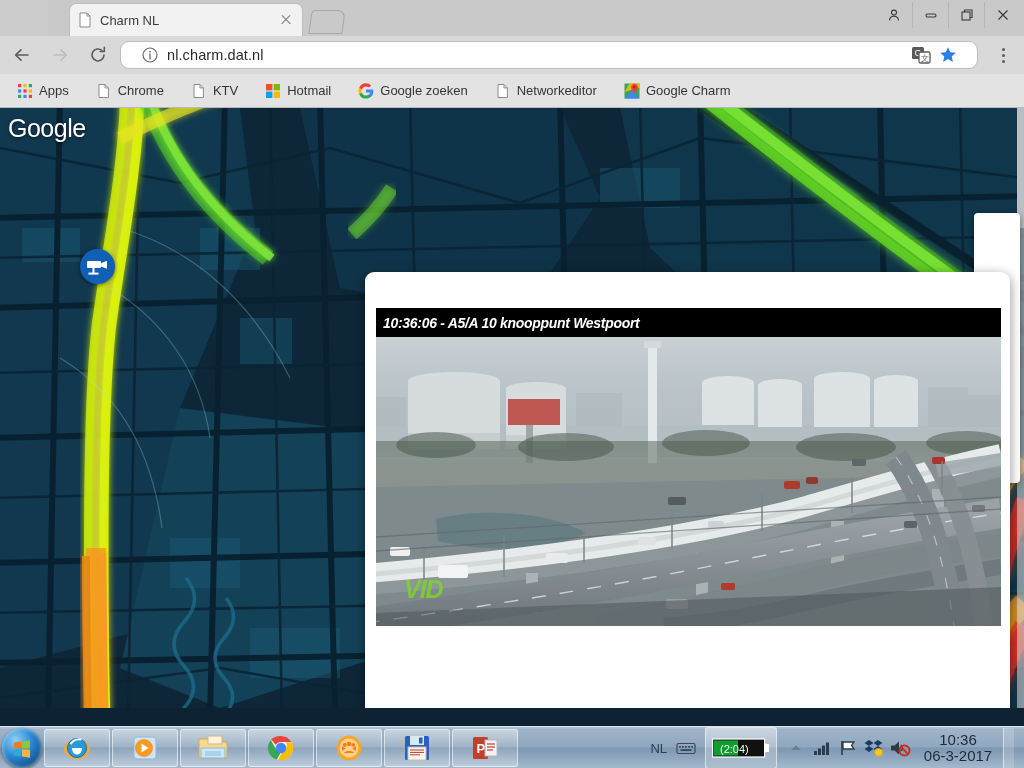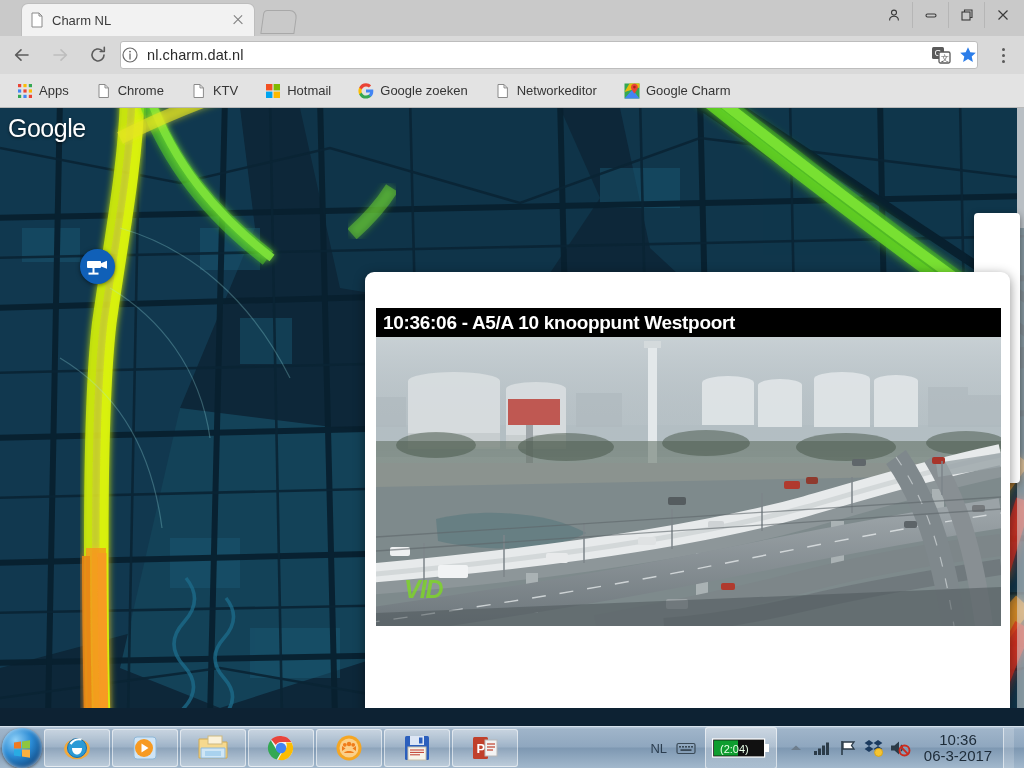--- a/index.html
+++ b/index.html
@@ -8,21 +8,21 @@
     overflow: hidden;
     font-family: "Liberation Sans", sans-serif;
     background: #0d2233;
   }
   #app { position: relative; width: 1024px; height: 768px; }
 
   
   .chrome-window { position: absolute; left:0; top:0; width:1024px; height:108px; background:#cccccc; }
 
   
-  .tabstrip { position:relative; height:36px; background:#c9c9c9; }
+  .tabstrip { position:relative; height:36px; background:#c9c9c9;margin-left:48px; }
   .tab {
     position:absolute; left:22px; top:4px; width:232px; height:32px;
     background:#f2f2f2; border-radius:6px 6px 0 0;
     display:flex; align-items:center; padding:0 8px;
     box-shadow: 0 0 0 1px rgba(0,0,0,0.06);
   }
   .tab .favicon { width:14px; height:16px; margin-right:8px; flex:none; }
   .tab .tab-title {
     flex:1; font-size:13px; color:#3c3c3c; white-space:nowrap;
     overflow:hidden; text-overflow:ellipsis;
@@ -44,22 +44,22 @@
     border-left:1px solid #b6b6b6;
   }
   .wincontrols .wc:first-child { border-left:none; }
   .wc svg { display:block; }
 
   
   .toolbar { position:relative; height:38px; background:#d9d9d9; display:flex; align-items:center; }
   .nav-btn { width:32px; height:32px; margin-left:6px; display:flex; align-items:center; justify-content:center; }
   .omnibox {
     position:absolute; left:120px; top:5px; right:46px; height:28px;
-    background:#ffffff; border:1px solid #bdbdbd; border-radius:3px;
-    display:flex; align-items:center; padding:0 0;
+    background:#ffffff; border:1px solid #bdbdbd; border-radius:9px;
+    display:flex; align-items:center; padding:0 20px;
   }
   .omnibox .info-ico { width:18px; height:18px; margin-right:8px; flex:none; }
   .omnibox .url { flex:1; font-size:14.5px; color:#2b2b2b; letter-spacing:.1px; }
   .omnibox .translate-ico { width:20px; height:18px; margin-right:8px; flex:none; }
   .omnibox .star-ico { width:18px; height:18px; flex:none; }
   .menu-dots { position:absolute; right:10px; top:8px; width:22px; height:22px;
     display:flex; flex-direction:column; align-items:center; justify-content:center; gap:3px; }
   .menu-dots i { width:3px; height:3px; border-radius:50%; background:#5a5a5a; display:block; }
 
   
@@ -100,22 +100,23 @@
   .cam-popup {
     position:absolute; left:365px; top:164px; width:645px; height:448px;
     background:#ffffff; border-radius:9px; box-shadow:0 3px 12px rgba(0,0,0,.45);
   }
   .cam-frame { position:absolute; left:11px; top:36px; width:625px; height:318px; overflow:hidden; background:#000; }
   .cam-header {
     position:absolute; left:0; top:0; width:625px; height:29px; background:#000;
     display:flex; align-items:center; padding-left:7px;
   }
   .cam-header .cam-title {
-    color:#fff; font-size:19px; font-weight:bold; letter-spacing:-.3px; white-space:nowrap;
+    color:#fff; font-size:14px; font-weight:bold; letter-spacing:-.3px; white-space:nowrap;
     font-family:"Liberation Sans", sans-serif;
+    font-style:italic;
   }
   .cam-photo { position:absolute; left:0; top:29px; width:625px; height:289px; overflow:hidden; }
   .vid-watermark {
     position:absolute; left:28px; bottom:22px; font-size:25px; font-weight:bold; font-style:italic;
     color:rgba(126,214,38,.82); letter-spacing:-1px; font-family:"Liberation Sans", sans-serif;
   }
 
   
   .taskbar {
     position:absolute; left:0; top:726px; width:1024px; height:42px;

